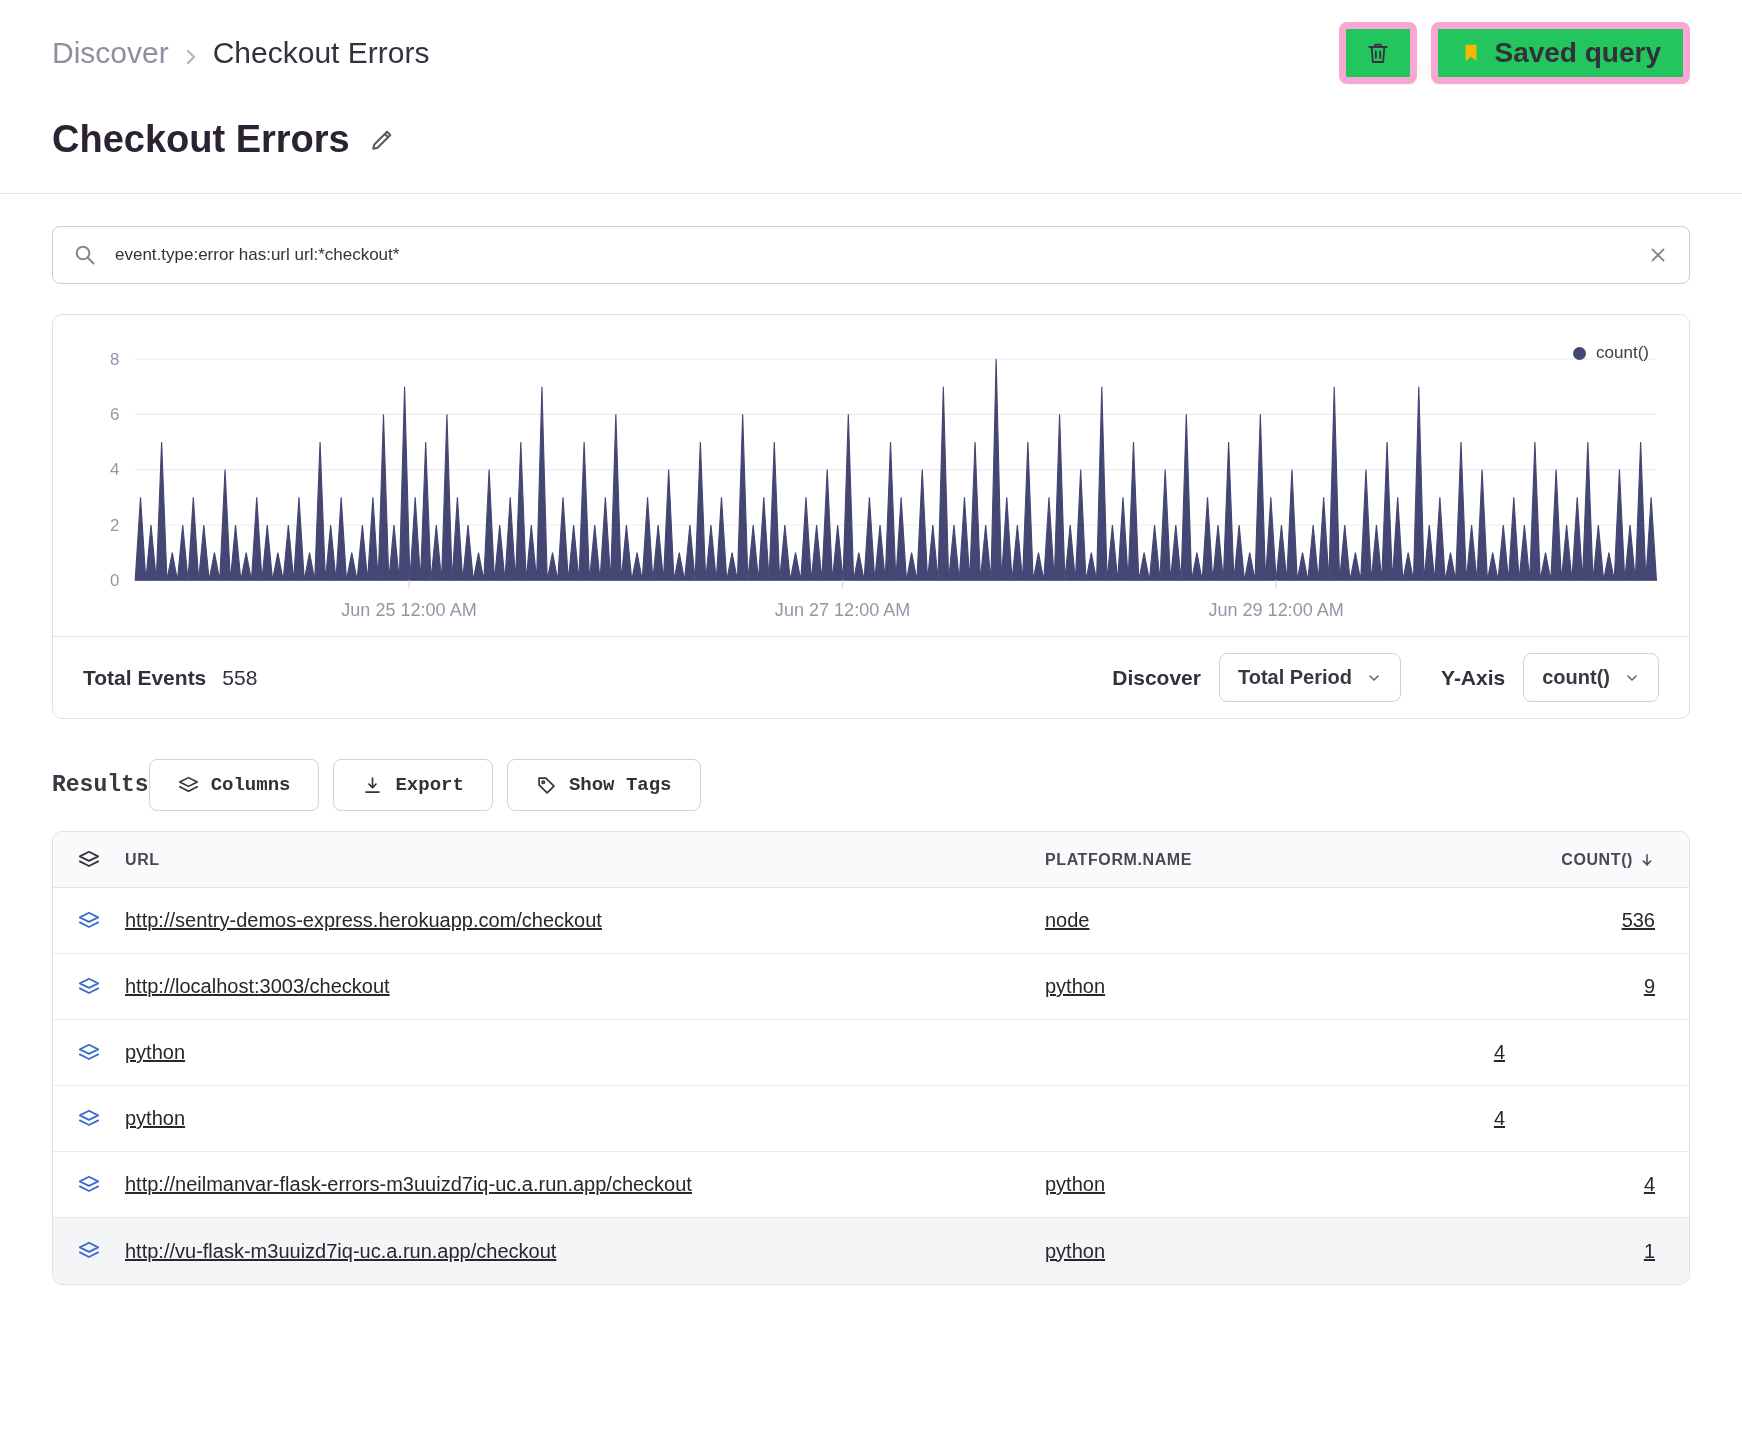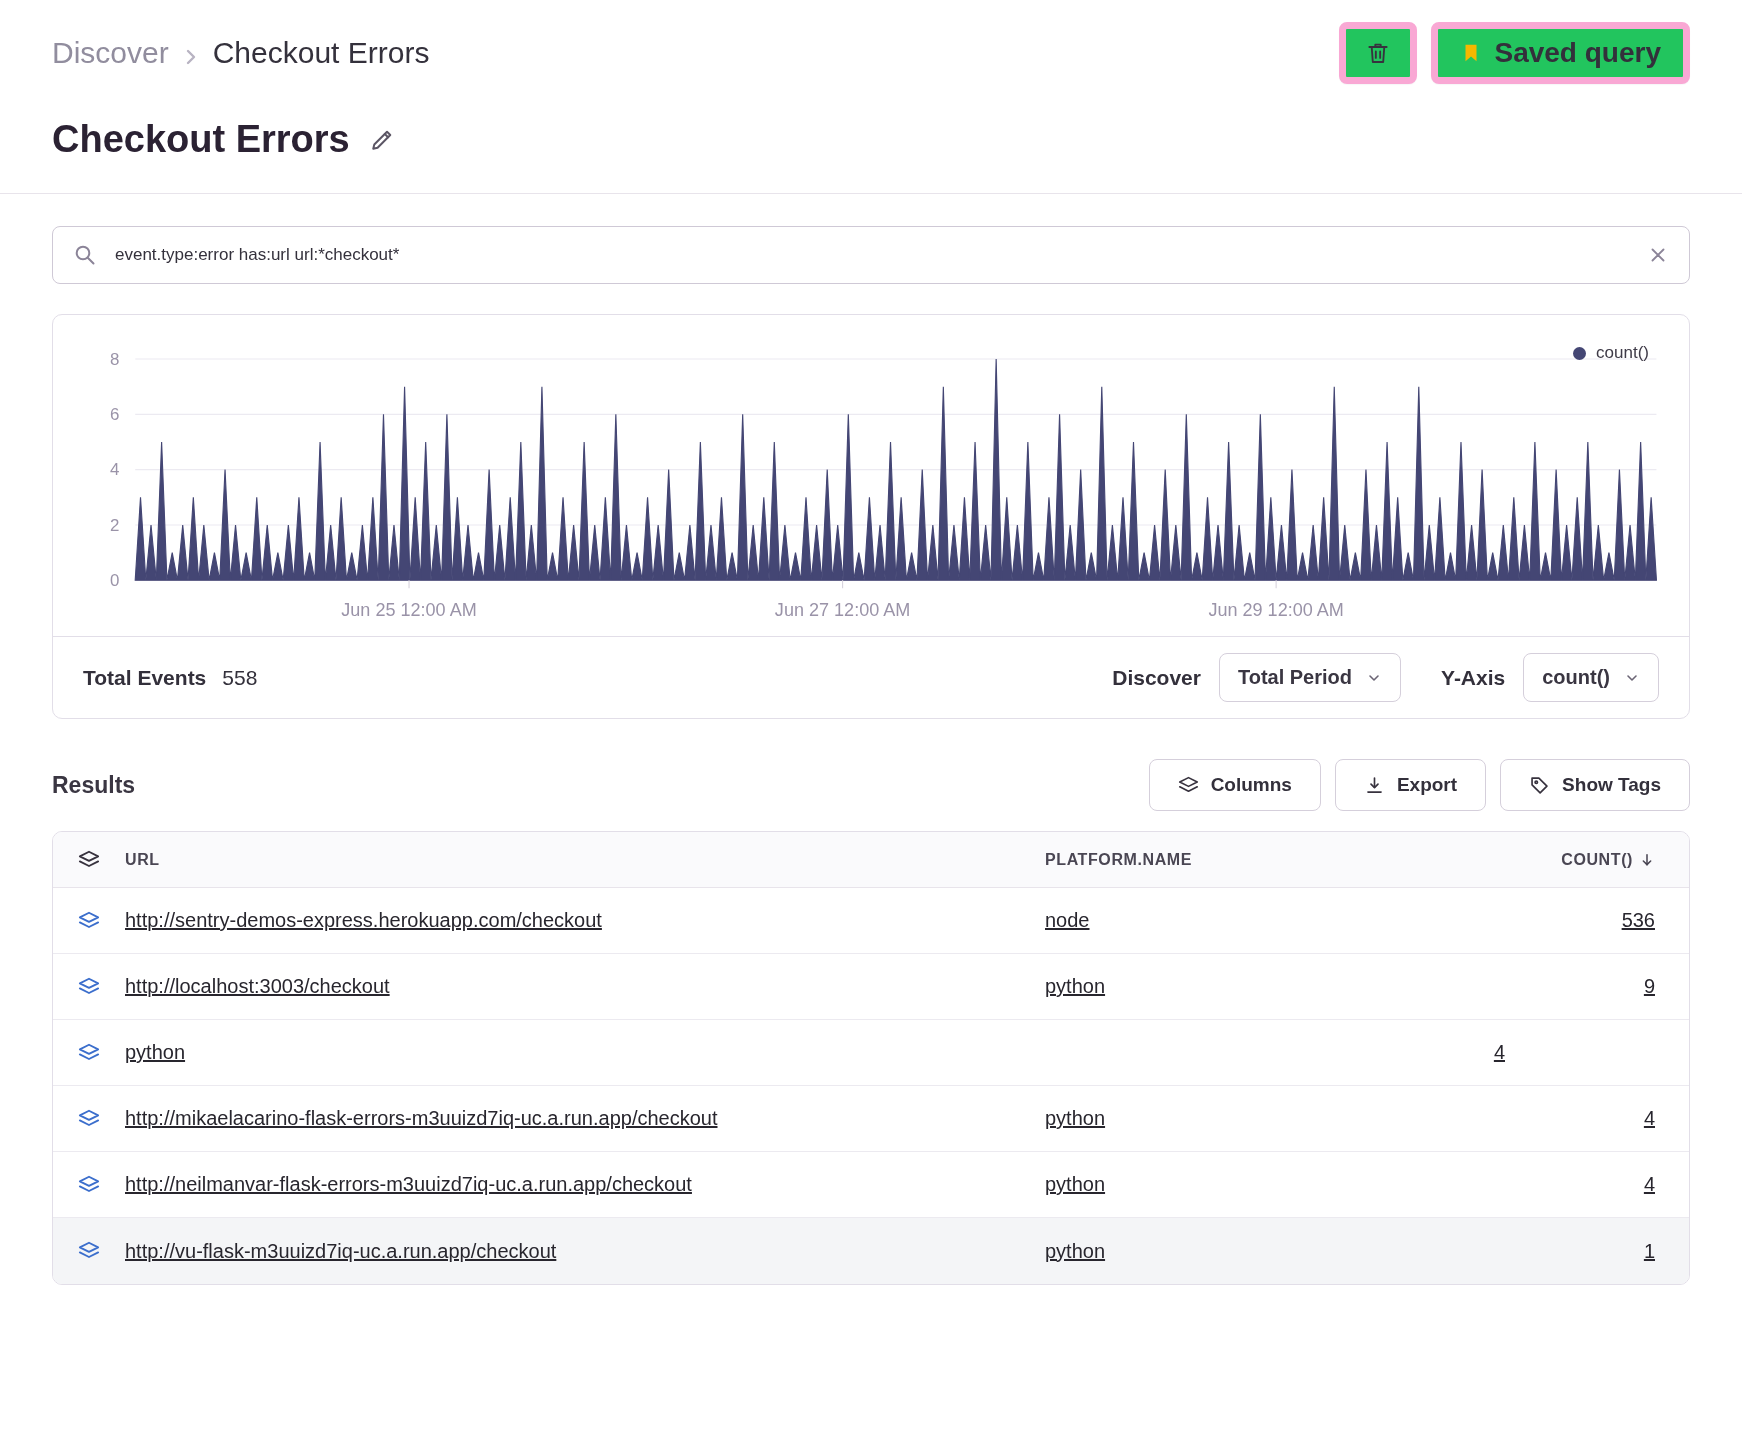--- a/index.html
+++ b/index.html
@@ -56,21 +56,21 @@
   .total-events .val { color:#33303b; }
   .footer-controls { display:flex; align-items:center; gap:18px; font-size:21px; }
   .ctl-label { font-weight:700; color:#33303b; }
   .select-btn {
     display:inline-flex; align-items:center; gap:14px; background:#fff;
     border:1px solid #d5cfdb; border-radius:8px; padding:12px 18px;
     font-family:inherit; font-size:20px; font-weight:600; color:#3a3642; cursor:pointer;
   }
 
   
-  .results-header { margin-top:40px; display:flex; justify-content:space-between; align-items:center; }
+  .results-header { margin-top:40px; display:flex; align-items:center;font-family:Liberation Mono, monospace; }
   .results-title { font-size:23px; font-weight:700; color:#3a3642; margin:0; }
   .results-actions { display:flex; gap:14px; }
   .btn-sm {
     display:inline-flex; align-items:center; gap:12px; background:#fff;
     border:1px solid #d5cfdb; border-radius:8px; height:52px; padding:0 28px;
     font-family:inherit; font-size:19px; font-weight:700; color:#33303b; cursor:pointer;
   }
 
   .table { margin-top:20px; border:1px solid #e2dee8; border-radius:10px; overflow:hidden; margin-bottom:64px; }
   .thead, .trow {
@@ -298,21 +298,20 @@
           <div>python</div>
           <div class="cell-count">4</div>
         </div>
         <div class="trow">
           <div class="cell-icon row-layers">
             <svg width="22" height="22" viewBox="0 0 24 24" fill="none" stroke="currentColor" stroke-width="2" stroke-linejoin="round" stroke-linecap="round">
               <path d="M12 3l10 5-10 5L2 8z"></path>
               <path d="M2 13.5l10 5 10-5"></path>
             </svg>
           </div>
-          <div class="url-cell">http://mikaelacarino-flask-errors-m3uuizd7iq-uc.a.run.app/checkout</div>
           <div>python</div>
           <div class="cell-count">4</div>
         </div>
         <div class="trow">
           <div class="cell-icon row-layers">
             <svg width="22" height="22" viewBox="0 0 24 24" fill="none" stroke="currentColor" stroke-width="2" stroke-linejoin="round" stroke-linecap="round">
               <path d="M12 3l10 5-10 5L2 8z"></path>
               <path d="M2 13.5l10 5 10-5"></path>
             </svg>
           </div>

